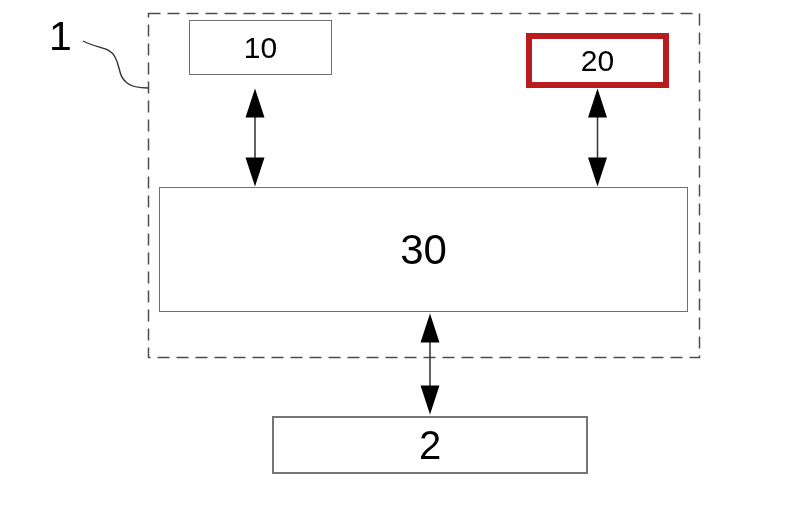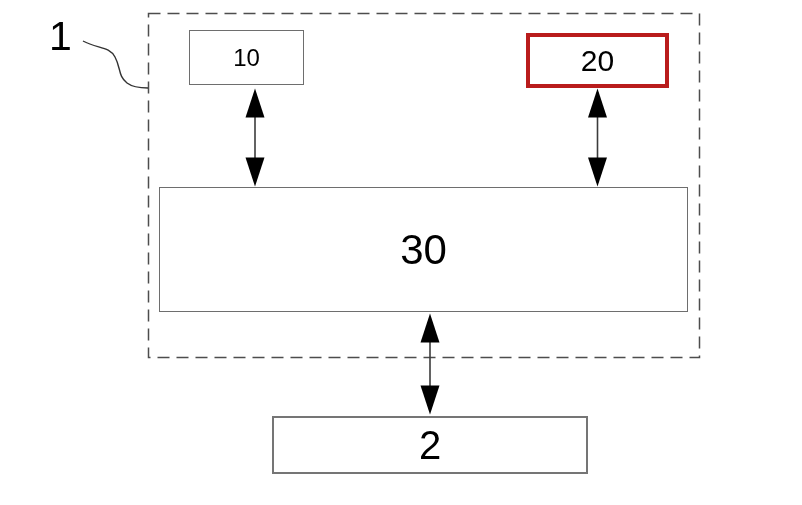--- a/index.html
+++ b/index.html
@@ -29,27 +29,27 @@
     background: #ffffff;
     display: flex;
     align-items: center;
     justify-content: center;
   }
   .block .block-label {
     color: #000000;
     line-height: 1;
   }
   .block-10 {
-    left: 189px; top: 30px; width: 115px; height: 55px;
+    left: 189px; top: 20px; width: 143px; height: 55px;
     border: 1px solid #6e6e6e;
-    font-size: 24px;
+    font-size: 30px;
   }
   .block-20 {
     left: 526px; top: 33px; width: 143px; height: 55px;
-    border: 4px solid #b91c1c;
+    border: 6px solid #b91c1c;
     font-size: 30px;
   }
   .block-30 {
     left: 159px; top: 187px; width: 529px; height: 125px;
     border: 1px solid #6e6e6e;
     font-size: 42px;
   }
   .block-2 {
     left: 272px; top: 416px; width: 316px; height: 58px;
     border: 2px solid #757575;

